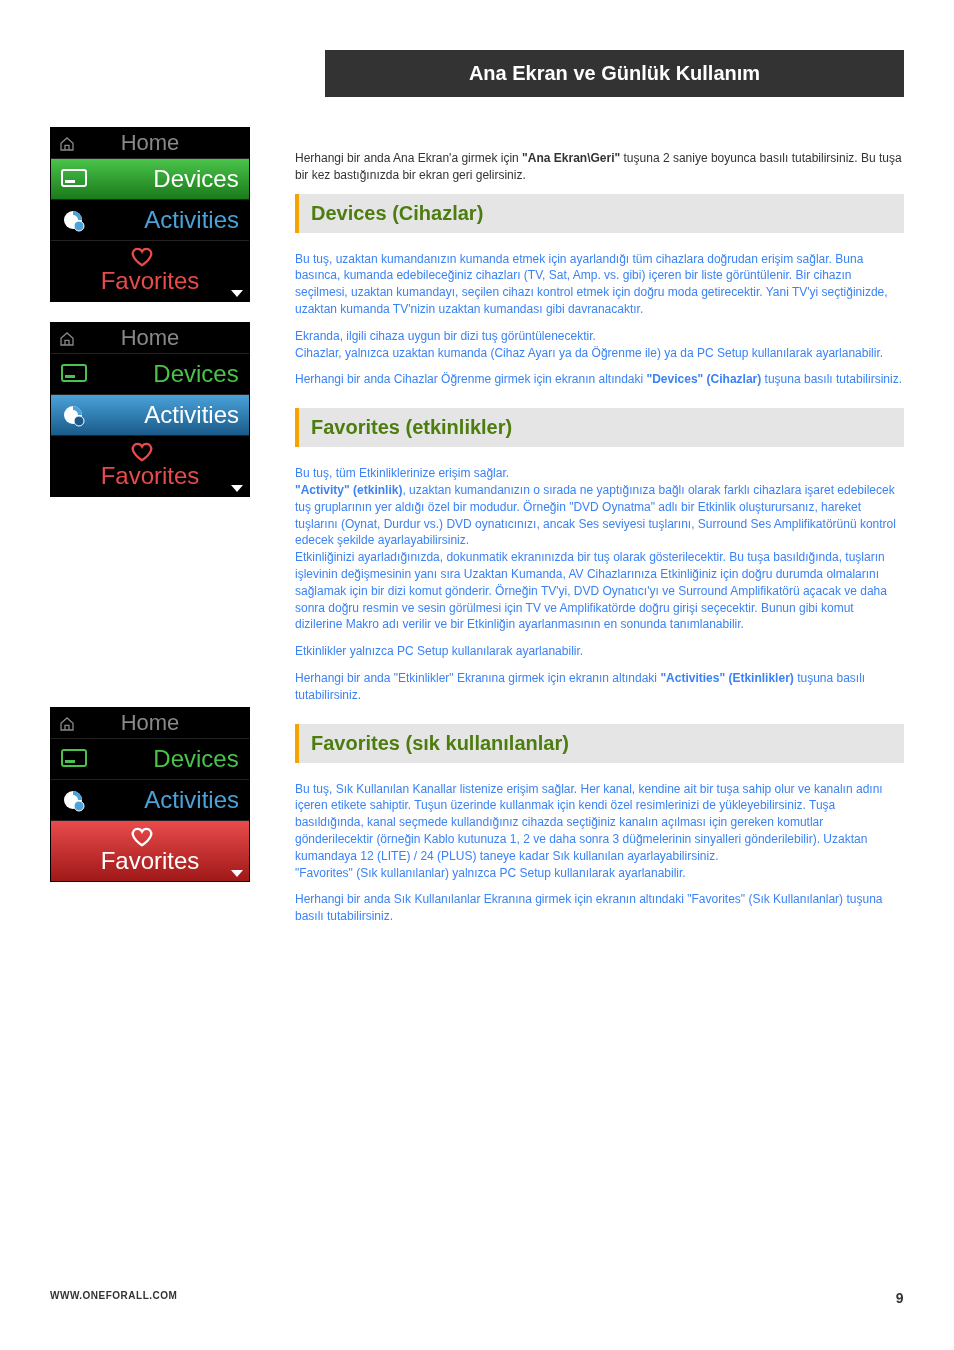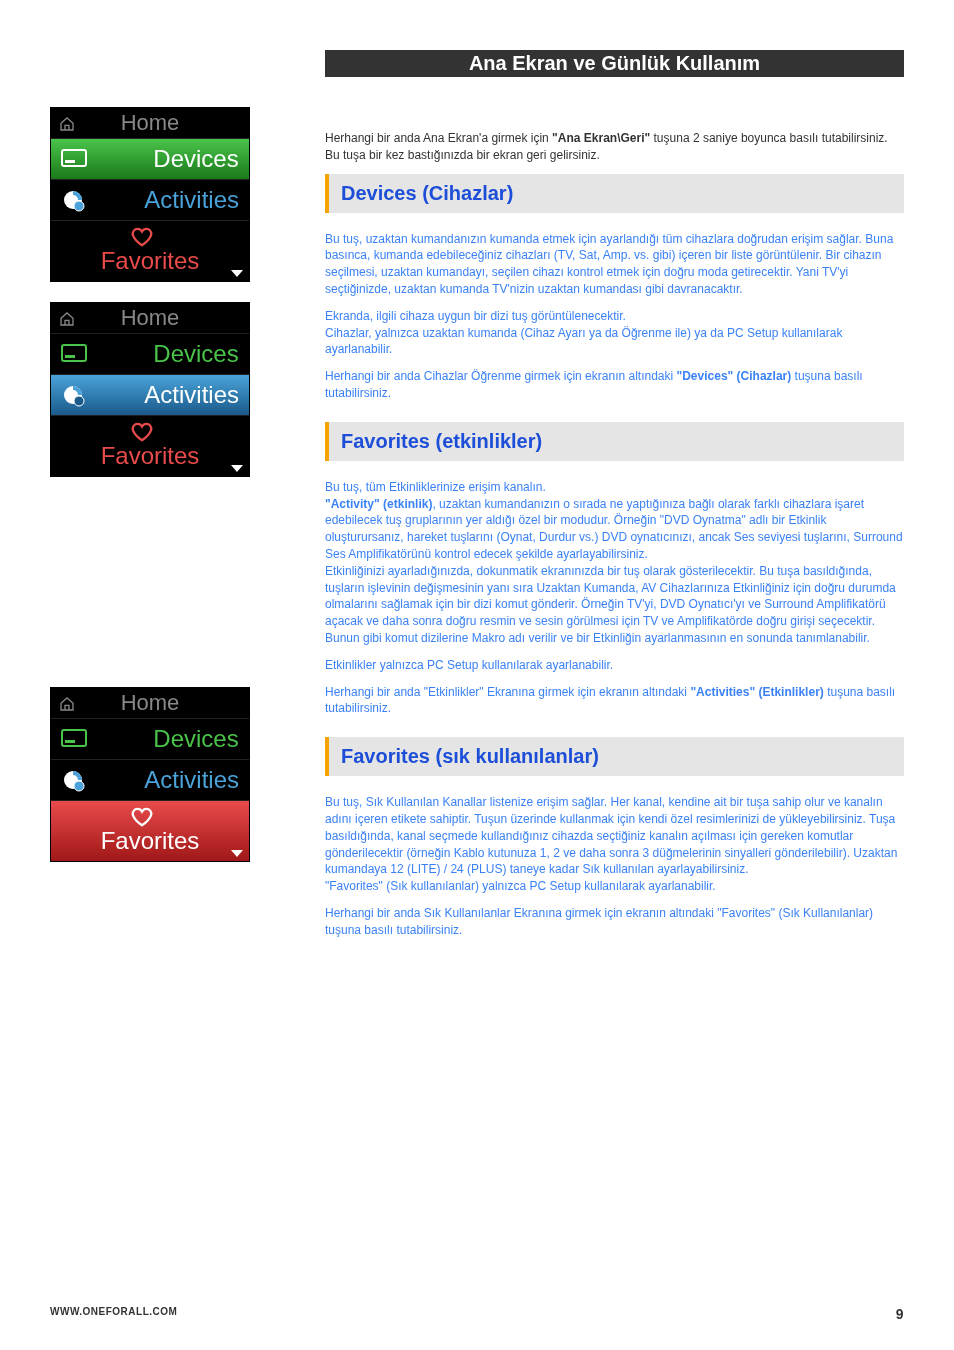--- a/index.html
+++ b/index.html
@@ -8,29 +8,28 @@
       width: 954px;
       height: 1350px;
       background: #fff;
       position: relative;
       padding: 50px 50px 40px 50px;
     }
     .main-header {
       background: #333;
       color: #fff;
       text-align: center;
-      padding: 2px 0;
+      padding: 12px 0;
       font-size: 20px;
       font-weight: bold;
       margin-left: 275px;
       margin-bottom: 30px;
     }
     .content-area {
       display: flex;
-      gap: 30px;
     }
     .left-col {
       width: 245px;
       flex-shrink: 0;
     }
     .right-col {
       flex: 1;
       margin-top: 23px;
     }
     .remote-screen {
@@ -98,35 +97,35 @@
       color: #333;
       margin-bottom: 10px;
       line-height: 1.4;
     }
     .section-header {
       background: #e5e5e5;
       border-left: 4px solid #f5a300;
       padding: 8px 12px;
       font-size: 20px;
       font-weight: bold;
-      color: #1d4ed8;
+      color: #4d7c0f;
       margin-bottom: 18px;
       margin-top: 10px;
     }
     .section-body {
       font-size: 12px;
       color: #3b82f6;
       line-height: 1.4;
       margin-bottom: 20px;
     }
     .section-body p { margin-bottom: 10px; }
     .bold { font-weight: bold; }
     .footer {
       position: absolute;
-      bottom: 28px;
+      bottom: 44px;
       left: 50px;
       right: 50px;
       display: flex;
       justify-content: space-between;
       font-size: 10px;
       font-weight: bold;
       color: #333;
       letter-spacing: 0.5px;
     }
     .footer .page { font-size: 14px; }
@@ -271,21 +270,21 @@
       <p>Bu tuş, uzaktan kumandanızın kumanda etmek için ayarlandığı tüm cihazlara doğrudan erişim sağlar. Buna basınca, kumanda edebileceğiniz cihazları (TV, Sat, Amp. vs. gibi) içeren bir liste görüntülenir. Bir cihazın seçilmesi, uzaktan kumandayı, seçilen cihazı kontrol etmek için doğru moda getirecektir. Yani TV'yi seçtiğinizde, uzaktan kumanda TV'nizin uzaktan kumandası gibi davranacaktır.</p>
       <p style="margin-bottom:0">Ekranda, ilgili cihaza uygun bir dizi tuş görüntülenecektir.</p>
       <p>Cihazlar, yalnızca uzaktan kumanda (Cihaz Ayarı ya da Öğrenme ile) ya da PC Setup kullanılarak ayarlanabilir.</p>
       <p>
         <span>Herhangi bir anda Cihazlar Öğrenme girmek için ekranın altındaki </span><span class="bold">"Devices" (Cihazlar)</span><span> tuşuna basılı tutabilirsiniz.</span>
       </p>
     </div>
 
     <div class="section-header">Favorites (etkinlikler)</div>
     <div class="section-body">
-      <p style="margin-bottom:0">Bu tuş, tüm Etkinliklerinize erişim kanalın.</p>
+      <p style="margin-bottom:0">Bu tuş, tüm Etkinliklerinize erişim sağlar.</p>
       <p style="margin-bottom:0">
         <span class="bold">"Activity" (etkinlik)</span><span>, uzaktan kumandanızın o sırada ne yaptığınıza bağlı olarak farklı cihazlara işaret edebilecek tuş gruplarının yer aldığı özel bir modudur. Örneğin "DVD Oynatma" adlı bir Etkinlik oluşturursanız, hareket tuşlarını (Oynat, Durdur vs.) DVD oynatıcınızı, ancak Ses seviyesi tuşlarını, Surround Ses Amplifikatörünü kontrol edecek şekilde ayarlayabilirsiniz.</span>
       </p>
       <p>Etkinliğinizi ayarladığınızda, dokunmatik ekranınızda bir tuş olarak gösterilecektir. Bu tuşa basıldığında, tuşların işlevinin değişmesinin yanı sıra Uzaktan Kumanda, AV Cihazlarınıza Etkinliğiniz için doğru durumda olmalarını sağlamak için bir dizi komut gönderir. Örneğin TV'yi, DVD Oynatıcı'yı ve Surround Amplifikatörü açacak ve daha sonra doğru resmin ve sesin görülmesi için TV ve Amplifikatörde doğru girişi seçecektir. Bunun gibi komut dizilerine Makro adı verilir ve bir Etkinliğin ayarlanmasının en sonunda tanımlanabilir.</p>
       <p>Etkinlikler yalnızca PC Setup kullanılarak ayarlanabilir.</p>
       <p>
         <span>Herhangi bir anda "Etkinlikler" Ekranına girmek için ekranın altındaki </span><span class="bold">"Activities" (Etkinlikler)</span><span> tuşuna basılı tutabilirsiniz.</span>
       </p>
     </div>
 

